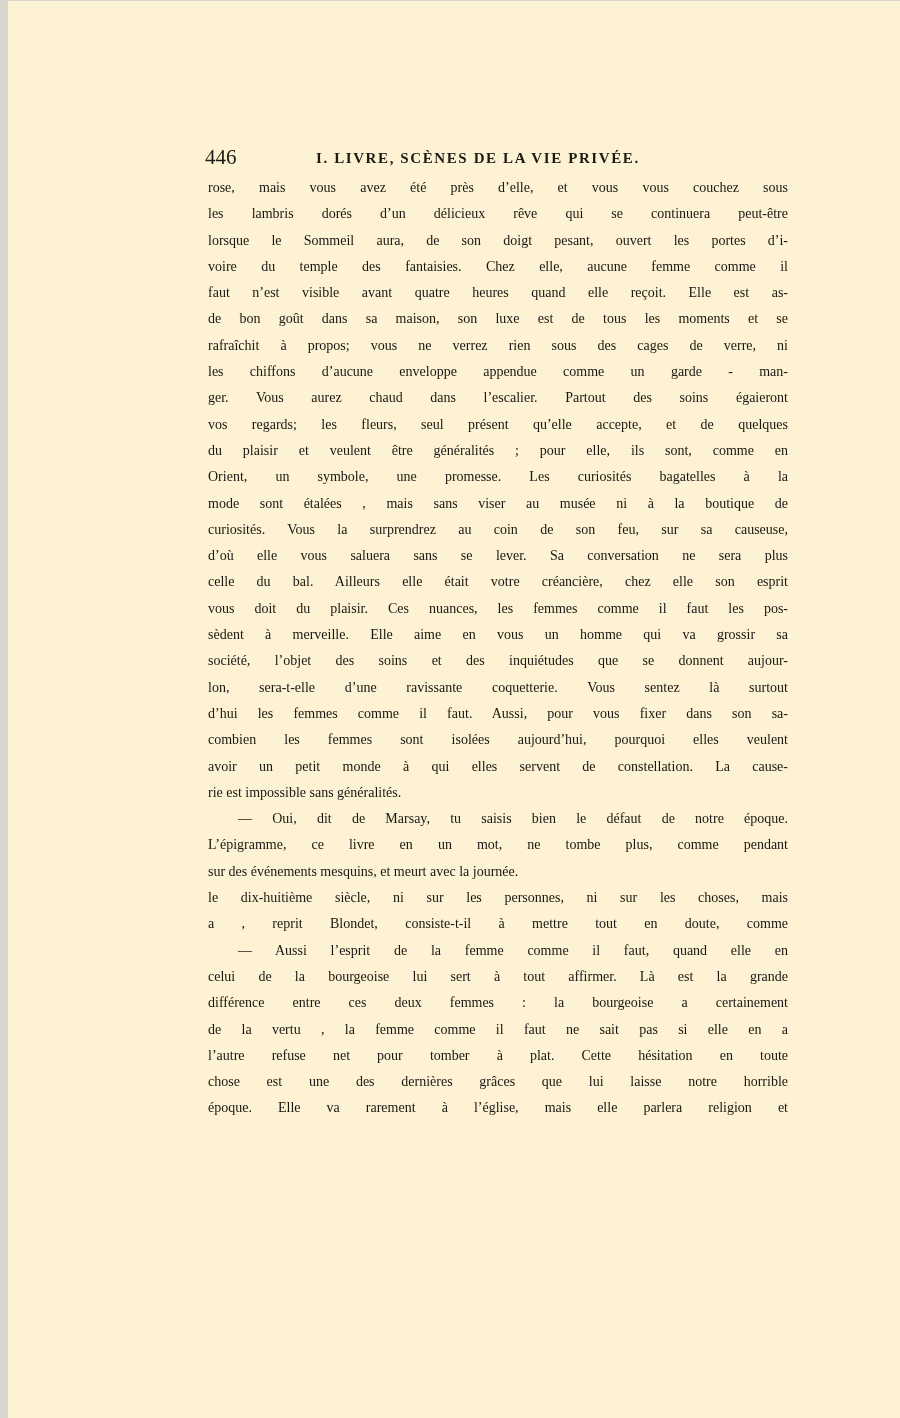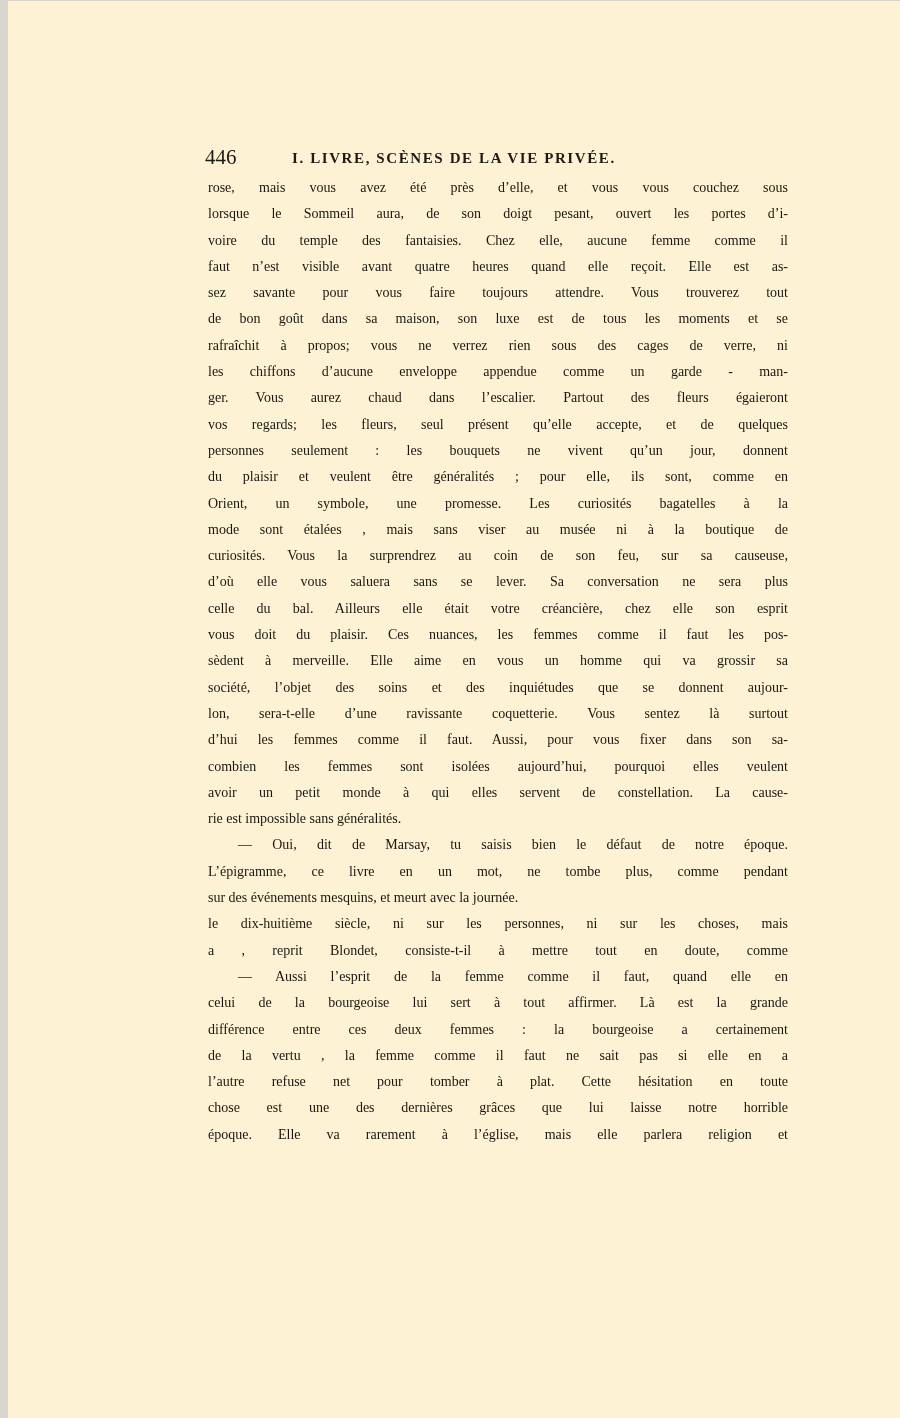--- a/index.html
+++ b/index.html
@@ -31,21 +31,21 @@
     .page-number {
       position: absolute;
       left: 0;
       top: 0;
       font-size: 21px;
       line-height: 24px;
       font-family: "Liberation Serif", serif;
     }
     .head-title {
       position: absolute;
-      left: 87px;
+      left: 111px;
       top: 3px;
       font-size: 15px;
       line-height: 20px;
       letter-spacing: 1.6px;
       font-weight: bold;
       font-variant: small-caps;
       white-space: nowrap;
     }
     .body-text {
       position: absolute;
@@ -75,30 +75,29 @@
 <body>
 
 <div class="page">
   <div class="running-head">
     <span class="page-number">446</span>
     <span class="head-title">I. LIVRE, SCÈNES DE LA VIE PRIVÉE.</span>
   </div>
 
   <div class="body-text">
     <div class="line">rose, mais vous avez été près d’elle, et vous vous couchez sous</div>
+    <div class="line">les lambris dorés d’un délicieux rêve qui se continuera peut-être</div>
     <div class="line">lorsque le Sommeil aura, de son doigt pesant, ouvert les portes d’i-</div>
     <div class="line">voire du temple des fantaisies. Chez elle, aucune femme comme il</div>
     <div class="line">faut n’est visible avant quatre heures quand elle reçoit. Elle est as-</div>
-    <div class="line">sez savante pour vous faire toujours attendre. Vous trouverez tout</div>
     <div class="line">de bon goût dans sa maison, son luxe est de tous les moments et se</div>
     <div class="line">rafraîchit à propos; vous ne verrez rien sous des cages de verre, ni</div>
     <div class="line">les chiffons d’aucune enveloppe appendue comme un garde - man-</div>
-    <div class="line">ger. Vous aurez chaud dans l’escalier. Partout des fleurs égaieront</div>
+    <div class="line">ger. Vous aurez chaud dans l’escalier. Partout des soins égaieront</div>
     <div class="line">vos regards; les fleurs, seul présent qu’elle accepte, et de quelques</div>
-    <div class="line">personnes seulement : les bouquets ne vivent qu’un jour, donnent</div>
     <div class="line">du plaisir et veulent être généralités ; pour elle, ils sont, comme en</div>
     <div class="line">Orient, un symbole, une promesse. Les curiosités bagatelles à la</div>
     <div class="line">mode sont étalées , mais sans viser au musée ni à la boutique de</div>
     <div class="line">curiosités. Vous la surprendrez au coin de son feu, sur sa causeuse,</div>
     <div class="line">d’où elle vous saluera sans se lever. Sa conversation ne sera plus</div>
     <div class="line">celle du bal. Ailleurs elle était votre créancière, chez elle son esprit</div>
     <div class="line">vous doit du plaisir. Ces nuances, les femmes comme il faut les pos-</div>
     <div class="line">sèdent à merveille. Elle aime en vous un homme qui va grossir sa</div>
     <div class="line">société, l’objet des soins et des inquiétudes que se donnent aujour-</div>
     <div class="line">lon, sera-t-elle d’une ravissante coquetterie. Vous sentez là surtout</div>

